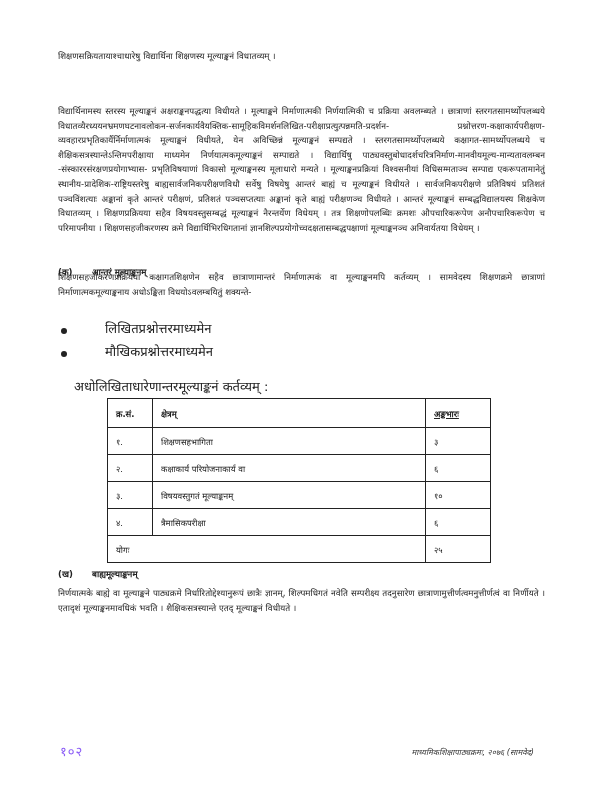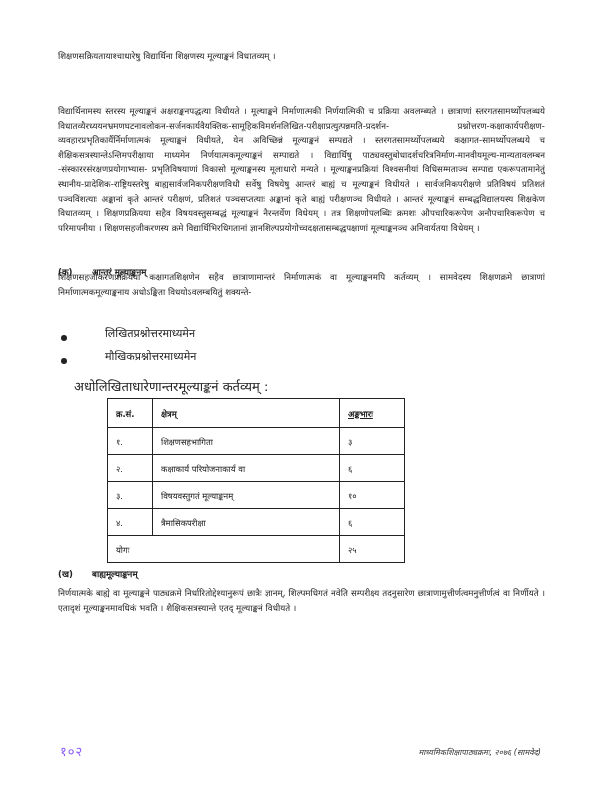--- a/index.html
+++ b/index.html
@@ -15,38 +15,38 @@
   #intro { position: absolute; top: 49px; left: 0; width: 487px; }
   #para1 { position: absolute; top: 72px; left: 0; width: 487px; margin-top: 32px; }
   .heading {
     position: absolute; left: 0; font-size: 8.6px; font-weight: bold; display: flex; gap: 0;
   }
   .heading .num { width: 34px; display: inline-block; }
   #h-ka { top: 266px; }
   #para2 { position: absolute; top: 270px; left: 0; width: 487px; }
   .bullets { position: absolute; top: 317px; left: 0; margin: 0; padding: 0; list-style: none; }
   .bullets li {
-    font-size: 11px; height: 23.5px; line-height: 14px; display: flex; align-items: flex-end;
+    font-size: 13px; height: 23.5px; line-height: 14px; display: flex; align-items: center;
   }
   .bullet-dot { width: 6px; height: 6px; background: #222; border-radius: 50%; display: inline-block; margin: 4px 0 0 3px; }
   .bullet-text { margin-left: 38px; }
   #table-intro { position: absolute; top: 377px; left: 16px; font-size: 13px; }
   table {
-    position: absolute; top: 398px; left: 49px; width: 298px; border-collapse: collapse;
+    position: absolute; top: 398px; left: 49px; width: 384px; border-collapse: collapse;
     font-size: 8.4px;
   }
   td, th { border: 1.5px solid #222; padding: 0 8px; height: 26px; text-align: left; font-weight: normal; }
   th { font-weight: bold; height: 28px; }
   .c1 { width: 28px; }
   .c3 { width: 48px; text-decoration: underline; }
   #h-kha { top: 568px; }
   #para3 { position: absolute; top: 586px; left: 0; width: 487px; }
   .footer { position: absolute; top: 742px; left: 0; width: 487px; height: 20px; }
   .page-num { position: absolute; left: 2px; top: 0; font-size: 13px; letter-spacing: 1px; color: #8b5cf6; }
-  .footer-title { position: absolute; right: 4px; top: 4px; font-size: 8px; font-style: italic; color: #333; }
+  .footer-title { position: absolute; right: 11px; top: 4px; font-size: 8px; font-style: italic; color: #333; }
 </style>
 </head>
 <body>
 
 <div class="page">
 
   <p id="intro" class="p">शिक्षणसक्रियतायाश्चाधारेषु विद्यार्थिना शिक्षणस्य मूल्याङ्कनं विधातव्यम् ।</p>
 
   <p id="para1" class="p">विद्यार्थिनामस्य स्तरस्य मूल्याङ्कनं अक्षराङ्कनपद्धत्या विधीयते । मूल्याङ्कने निर्माणात्मकी निर्णयात्मिकी च प्रक्रिया अवलम्ब्यते । छात्राणां स्तरगतसामर्थ्योपलब्धये विधातव्यैरध्ययनभ्रमणघटनावलोकन-सर्जनकार्यवैयक्तिक-सामूहिकविमर्शनलिखित-परीक्षाप्रत्युत्पन्नमति-प्रदर्शन- प्रश्नोत्तरण-कक्षाकार्यपरीक्षण-व्यवहारप्रभृतिकार्यैर्निर्माणात्मकं मूल्याङ्कनं विधीयते, येन अविच्छिन्नं मूल्याङ्कनं सम्पद्यते । स्तरगतसामर्थ्योपलब्धये कक्षागत-सामर्थ्योपलब्धये च शैक्षिकसत्रस्यान्तेऽन्तिमपरीक्षाया माध्यमेन निर्णयात्मकमूल्याङ्कनं सम्पाद्यते । विद्यार्थिषु पाठ्यवस्तुबोधादर्शचरित्रनिर्माण-मानवीयमूल्य-मान्यतावलम्बन -संस्काररसंरक्षणप्रयोगाभ्यास- प्रभृतिविषयाणां विकासो मूल्याङ्कनस्य मूलाधारो मन्यते । मूल्याङ्कनप्रक्रियां विश्वसनीयां विधिसम्मताञ्च सम्पाद्य एकरूपतामानेतुं स्थानीय-प्रादेशिक-राष्ट्रियस्तरेषु बाह्यसार्वजनिकपरीक्षणविधौ सर्वेषु विषयेषु आन्तरं बाह्यं च मूल्याङ्कनं विधीयते । सार्वजनिकपरीक्षणे प्रतिविषयं प्रतिशतं पञ्चविंशत्याः अङ्कानां कृते आन्तरं परीक्षणं, प्रतिशतं पञ्चसप्तत्याः अङ्कानां कृते बाह्यं परीक्षणञ्च विधीयते । आन्तरं मूल्याङ्कनं सम्बद्धविद्यालयस्य शिक्षकेण विधातव्यम् । शिक्षणप्रक्रियया सहैव विषयवस्तुसम्बद्धं मूल्याङ्कनं नैरन्तर्येण विधेयम् । तत्र शिक्षणोपलब्धिः क्रमशः औपचारिकरूपेण अनौपचारिकरूपेण च परिमापनीया । शिक्षणसहजीकरणस्य क्रमे विद्यार्थिभिरधिगतानां ज्ञानशिल्पप्रयोगोच्चदक्षतासम्बद्धपक्षाणां मूल्याङ्कनञ्च अनिवार्यतया विधेयम् ।</p>
 

